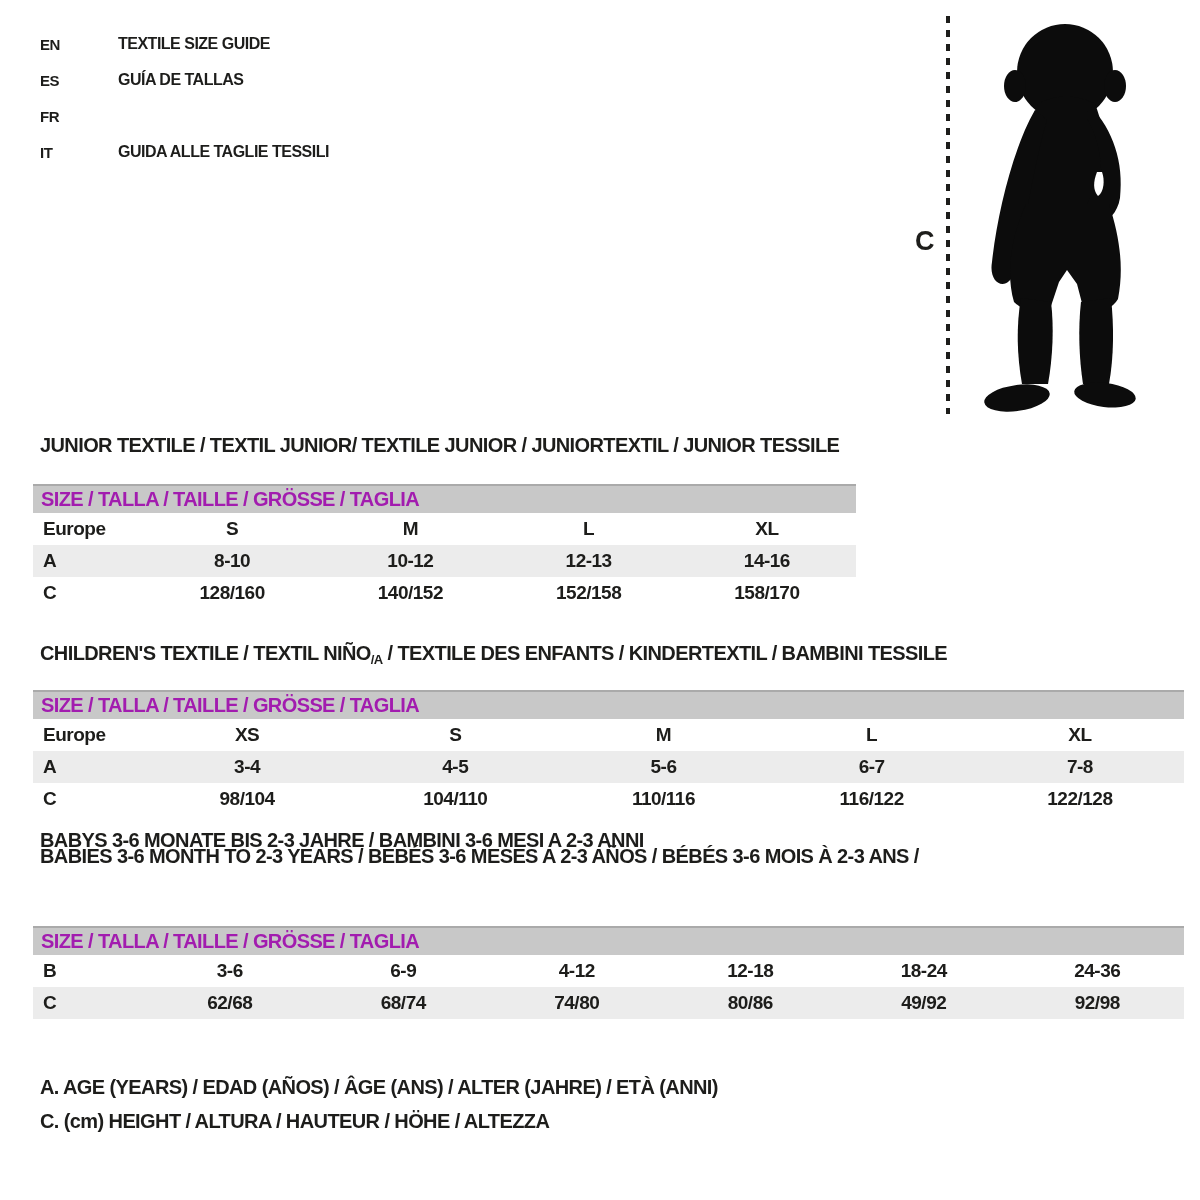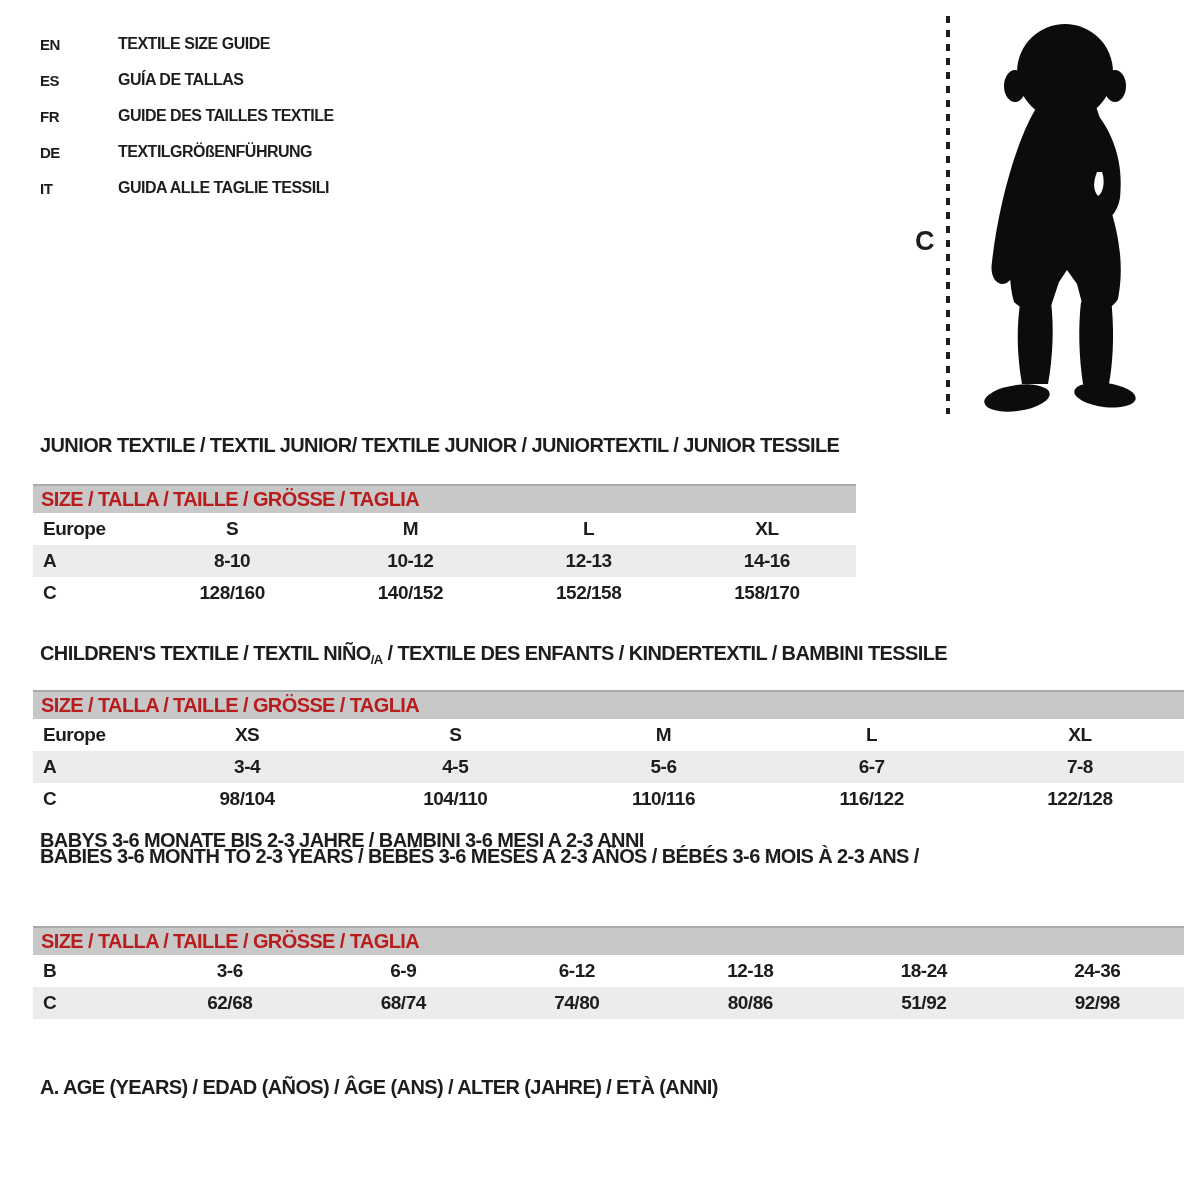--- a/index.html
+++ b/index.html
@@ -35,21 +35,21 @@
   table {
     position: absolute; left: 33px;
     border-collapse: collapse; table-layout: fixed;
   }
   #junior-table   { top: 484px; width: 823px; }
   #children-table { top: 690px; width: 1151px; }
   #babies-table   { top: 926px; width: 1151px; }
 
   .size-head td {
     background: #c8c8c8; border-top: 2px solid #aaaaaa;
-    height: 28px; color: #b91c1c;
+    height: 28px; color: #a21caf;
     font-size: 20px; font-weight: bold; letter-spacing: -0.6px;
     padding-left: 8px; text-align: left;
   }
   td { height: 32px; font-size: 19px; font-weight: bold; letter-spacing: -0.5px; text-align: center; }
   td.rowlabel { text-align: left; padding-left: 10px; }
   tr.shaded td { background: #ececec; }
   col.labelcol { width: 110px; }
 
   
   .legend { position: absolute; left: 40px; top: 1070px; }
@@ -65,25 +65,20 @@
   <div class="lang-row">
     <span class="lang-code">EN</span>
     <span class="lang-label">TEXTILE SIZE GUIDE</span>
   </div>
   <div class="lang-row">
     <span class="lang-code">ES</span>
     <span class="lang-label">GUÍA DE TALLAS</span>
   </div>
   <div class="lang-row">
     <span class="lang-code">FR</span>
-    <span class="lang-label">GUIDE DES TAILLES TEXTILE</span>
-  </div>
-  <div class="lang-row">
-    <span class="lang-code">DE</span>
-    <span class="lang-label">TEXTILGRÖßENFÜHRUNG</span>
   </div>
   <div class="lang-row">
     <span class="lang-code">IT</span>
     <span class="lang-label">GUIDA ALLE TAGLIE TESSILI</span>
   </div>
 </div>
 
 <div class="figure-wrap">
   <svg width="262" height="412" viewBox="0 0 262 412">
     <line x1="55" y1="6" x2="55" y2="404" stroke="#1d1d1b" stroke-width="4" stroke-dasharray="7 7"></line>
@@ -205,32 +200,33 @@
       <col>
     </colgroup>
   <tbody>
     <tr class="size-head">
       <td colspan="7">SIZE / TALLA / TAILLE / GRÖSSE / TAGLIA</td>
     </tr>
     <tr>
       <td class="rowlabel">B</td>
       <td>3-6</td>
       <td>6-9</td>
-      <td>6-12</td>
+      <td>4-12</td>
       <td>12-18</td>
       <td>18-24</td>
       <td>24-36</td>
     </tr>
     <tr class="shaded">
       <td class="rowlabel">C</td>
       <td>62/68</td>
       <td>68/74</td>
       <td>74/80</td>
       <td>80/86</td>
-      <td>51/92</td>
+      <td>49/92</td>
       <td>92/98</td>
     </tr>
   </tbody>
 </table>
 
 <div class="legend">
   <div class="legend-line">A. AGE (YEARS) / EDAD (AÑOS) / ÂGE (ANS) / ALTER (JAHRE) / ETÀ (ANNI)</div>
+  <div class="legend-line">C. (cm) HEIGHT / ALTURA / HAUTEUR / HÖHE / ALTEZZA</div>
 </div>
 
 </body></html>

